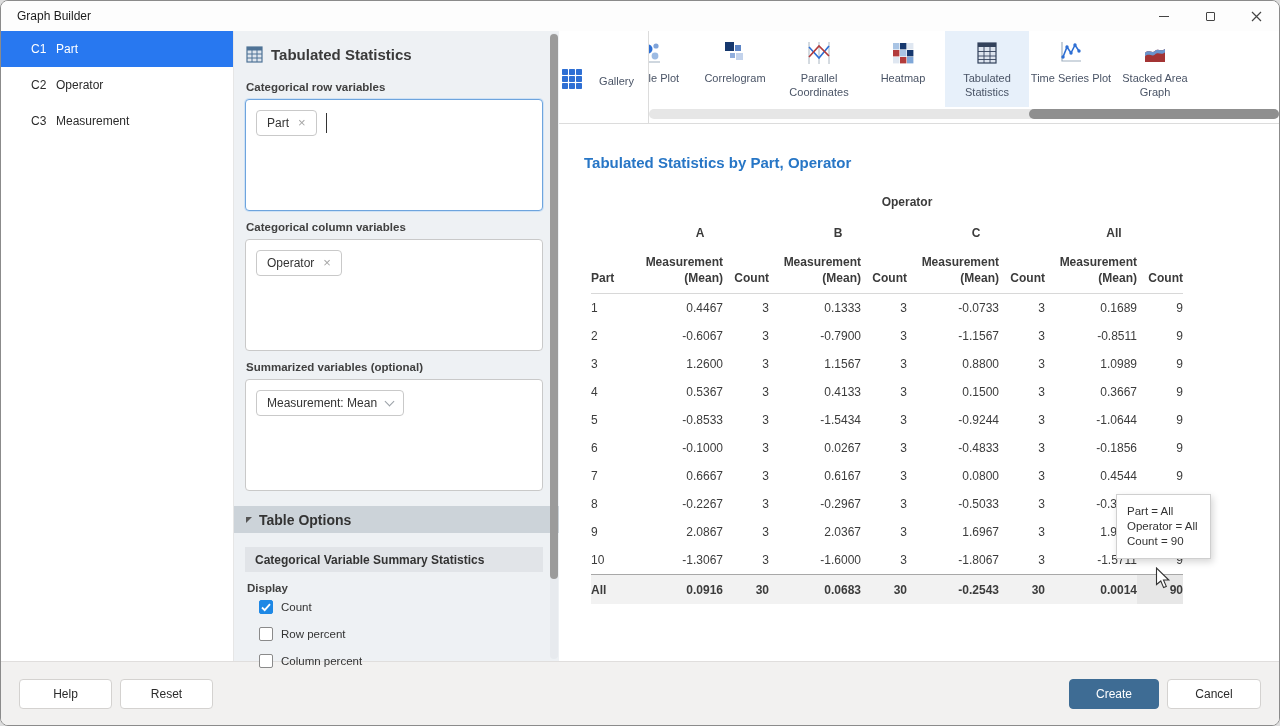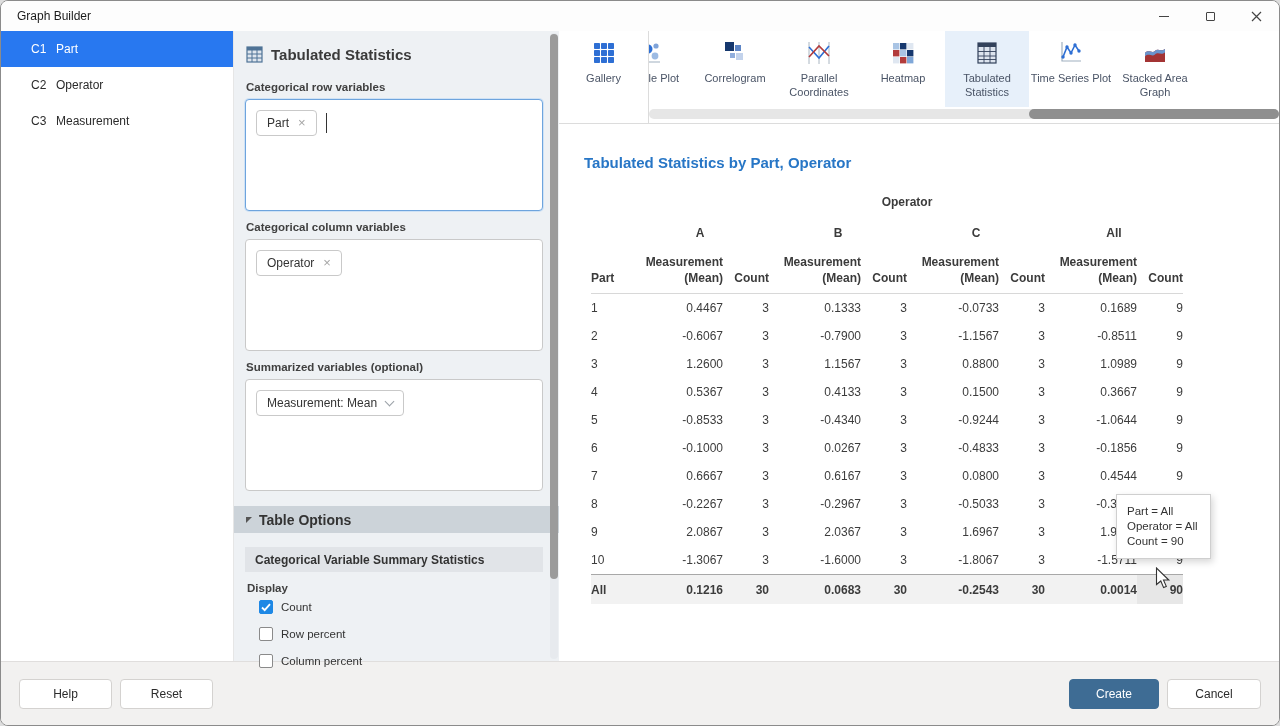--- a/index.html
+++ b/index.html
@@ -41,21 +41,21 @@
   .display-label{margin:10px 12px 6px 13px;font-size:11.5px;font-weight:700;color:#404040;}
   .cb-row{display:flex;align-items:center;gap:8px;margin:0 0 13px 25px;font-size:11.5px;color:#333;}
   .cb{width:14px;height:14px;border:1px solid #8a8a8a;border-radius:2px;background:#fff;flex:0 0 14px;
     display:flex;align-items:center;justify-content:center;}
   .cb.checked{background:#1e88e5;border-color:#1e88e5;}
   .panel-scroll{position:absolute;right:1px;top:2px;bottom:2px;width:8px;background:#e7eaee;border-radius:4px;}
   .panel-thumb{position:absolute;top:1px;left:0;width:8px;height:545px;background:#9b9b9b;border-radius:4px;}
   
   .content{flex:1;background:#fff;position:relative;min-width:0;display:flex;flex-direction:column;}
   .gallery{height:93px;flex:0 0 93px;display:flex;border-bottom:1px solid #dcdcdc;}
-  .gallery-fixed{width:90px;flex:0 0 90px;border-right:1px solid #dcdcdc;display:flex;flex-direction:column;
+  .gallery-fixed{width:90px;flex:0 0 90px;border-right:1px solid #dcdcdc;display:flex;
     align-items:center;padding-top:9px;}
   .gallery-scroll{flex:1;position:relative;overflow:hidden;}
   .gallery-items{display:flex;margin-left:-40px;height:76px;}
   .gallery-item{width:84px;flex:0 0 84px;display:flex;flex-direction:column;align-items:center;
     padding-top:9px;font-size:11px;color:#4a5466;text-align:center;line-height:1.3;cursor:default;}
   .gallery-item.selected{background:#e7f0fa;}
   .gallery-label{width:82px;font-size:11px;color:#4a5466;text-align:center;line-height:1.3;}
   .icon26{width:26px;height:26px;margin-bottom:5px;}
   .hscroll{position:absolute;left:0;right:0;top:78px;height:10px;background:#e6e6e6;border-radius:5px;}
   .hthumb{position:absolute;right:0;top:0;width:250px;height:10px;background:#8f8f8f;border-radius:5px;}
@@ -355,21 +355,21 @@
             <div class="cell">3</div>
             <div class="cell">0.4133</div>
             <div class="cell">3</div>
             <div class="cell">0.1500</div>
             <div class="cell">3</div>
             <div class="cell">0.3667</div>
             <div class="cell">9</div>
             <div class="cell part">5</div>
             <div class="cell">-0.8533</div>
             <div class="cell">3</div>
-            <div class="cell">-0.4340</div>
+            <div class="cell">-1.5434</div>
             <div class="cell">3</div>
             <div class="cell">-0.9244</div>
             <div class="cell">3</div>
             <div class="cell">-1.0644</div>
             <div class="cell">9</div>
             <div class="cell part">6</div>
             <div class="cell">-0.1000</div>
             <div class="cell">3</div>
             <div class="cell">0.0267</div>
             <div class="cell">3</div>
@@ -407,21 +407,21 @@
             <div class="cell part">10</div>
             <div class="cell">-1.3067</div>
             <div class="cell">3</div>
             <div class="cell">-1.6000</div>
             <div class="cell">3</div>
             <div class="cell">-1.8067</div>
             <div class="cell">3</div>
             <div class="cell">-1.5711</div>
             <div class="cell">9</div>
             <div class="cell allrow part">All</div>
-            <div class="cell allrow">0.1216</div>
+            <div class="cell allrow">0.0916</div>
             <div class="cell allrow">30</div>
             <div class="cell allrow">0.0683</div>
             <div class="cell allrow">30</div>
             <div class="cell allrow">-0.2543</div>
             <div class="cell allrow">30</div>
             <div class="cell allrow">0.0014</div>
             <div class="cell allrow hovercell">90</div>
           </div>
       </div>
 

